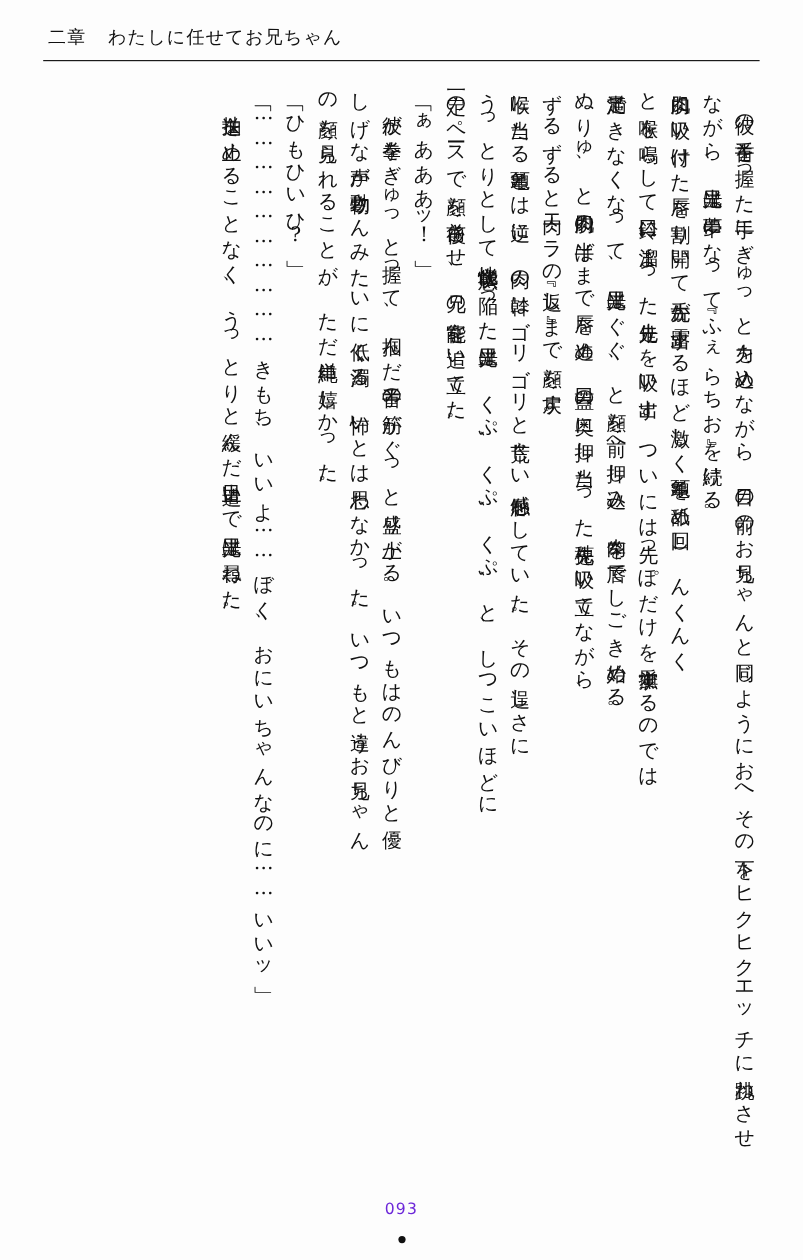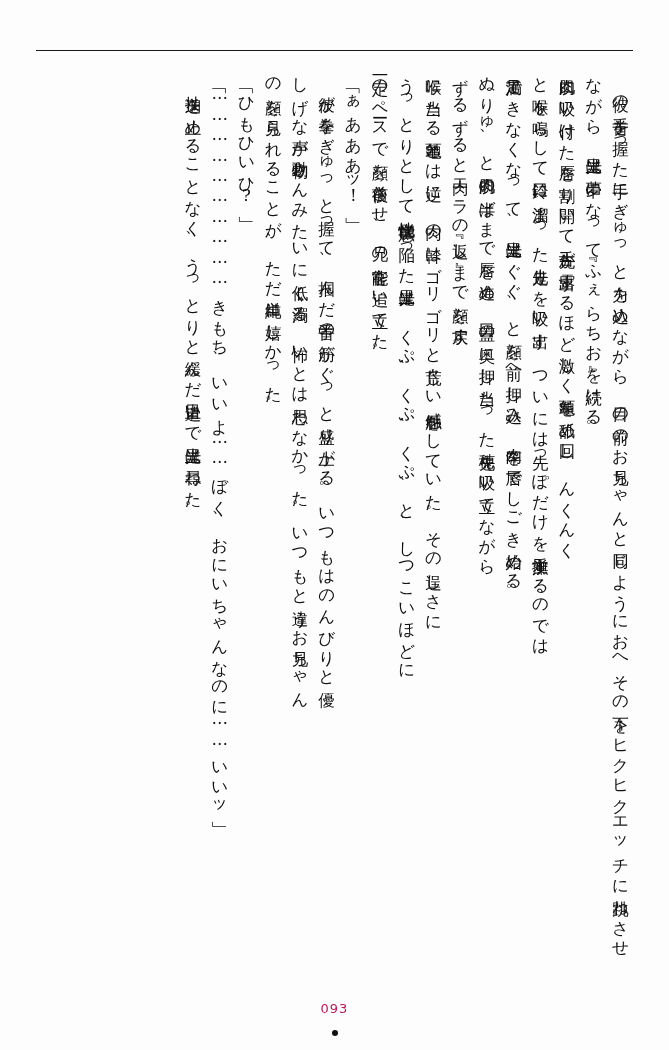--- a/index.html
+++ b/index.html
@@ -84,38 +84,42 @@
   
   .page-number {
     position: absolute;
     bottom: 34px;
     left: 0;
     right: 0;
     text-align: center;
     font-size: 13px;
     letter-spacing: 1px;
     font-family: "DejaVu Sans", sans-serif;
-    color: #be185d;
+    color: #6d28d9;
   }
   .footer-dot {
     position: absolute;
     bottom: 14px;
     left: 50%;
     transform: translateX(-50%);
     width: 6px;
     height: 6px;
     border-radius: 50%;
     background: #111;
   }
 </style>
 </head>
 <body>
 
 <div class="page">
 
+  <div class="chapter-header">
+    <span class="chapter-num">二章</span>
+    <span class="chapter-title">わたしに任せてお兄ちゃん</span>
+  </div>
   <div class="header-rule"></div>
 
   <div class="body-text">
     <div class="col indent">彼の手首を握った手にぎゅっと力を込めながら、目の前のお兄ちゃんと同じようにおへその下をヒクヒクエッチに跳ねさせ</div>
     <div class="col">ながら、光里は夢中になって『ふぇらちお』を続ける。</div>
     <div class="col">肉肌に吸い付けた唇を割り開いて舌先が露出するほど激しく亀頭を舐め回し、んくんく</div>
     <div class="col">と喉を鳴らして鈴口に溜まった先走りを吸い出す。ついには先っぽだけを愛撫するのでは</div>
     <div class="col">満足できなくなって、光里はぐぐ、と顔を前へ押し込み、肉竿を唇でしごき始める。</div>
     <div class="col">ぬりゅ、と肉肌の半ばまで唇を進め、口蓋の奥に押し当たった穂先を吸い立てながら、</div>
     <div class="col">ずるずると肉エラの『返し』まで顔を戻す。</div>

